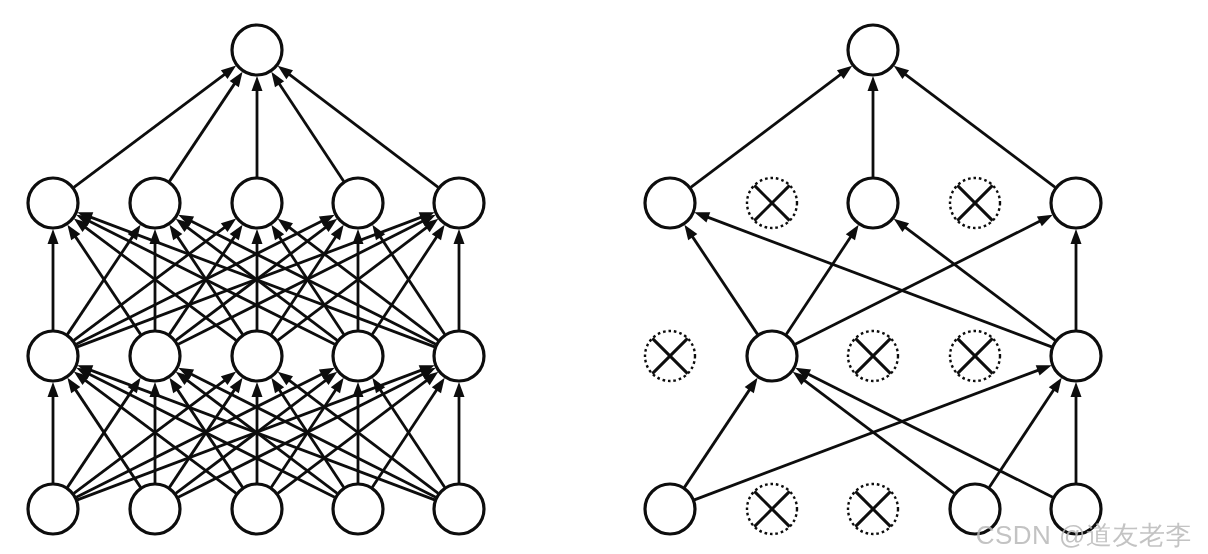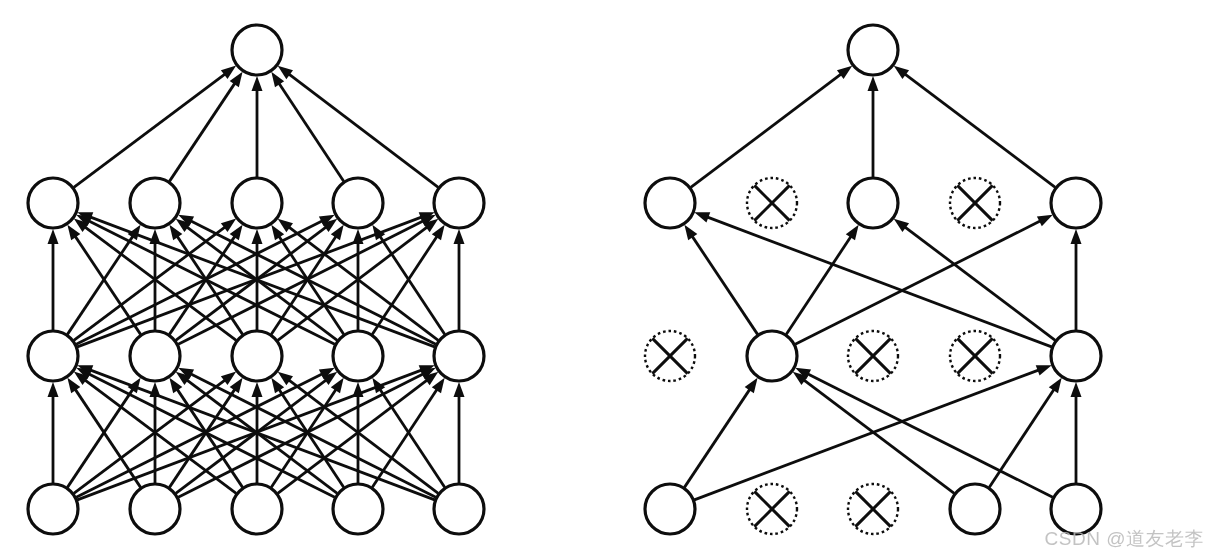--- a/index.html
+++ b/index.html
@@ -18,23 +18,23 @@
     background: #ffffff;
   }
   .stage svg {
     position: absolute;
     left: 0;
     top: 0;
     display: block;
   }
   .watermark {
     position: absolute;
-    right: 4px;
+    right: 16px;
     bottom: 6px;
-    font-size: 19px;
+    font-size: 26px;
     line-height: 1;
     letter-spacing: 0.5px;
     user-select: none;
     white-space: nowrap;
     margin-left: 28px;
   }
 </style>
 </head>
 <body style="background: rgb(255, 255, 255);">
 

